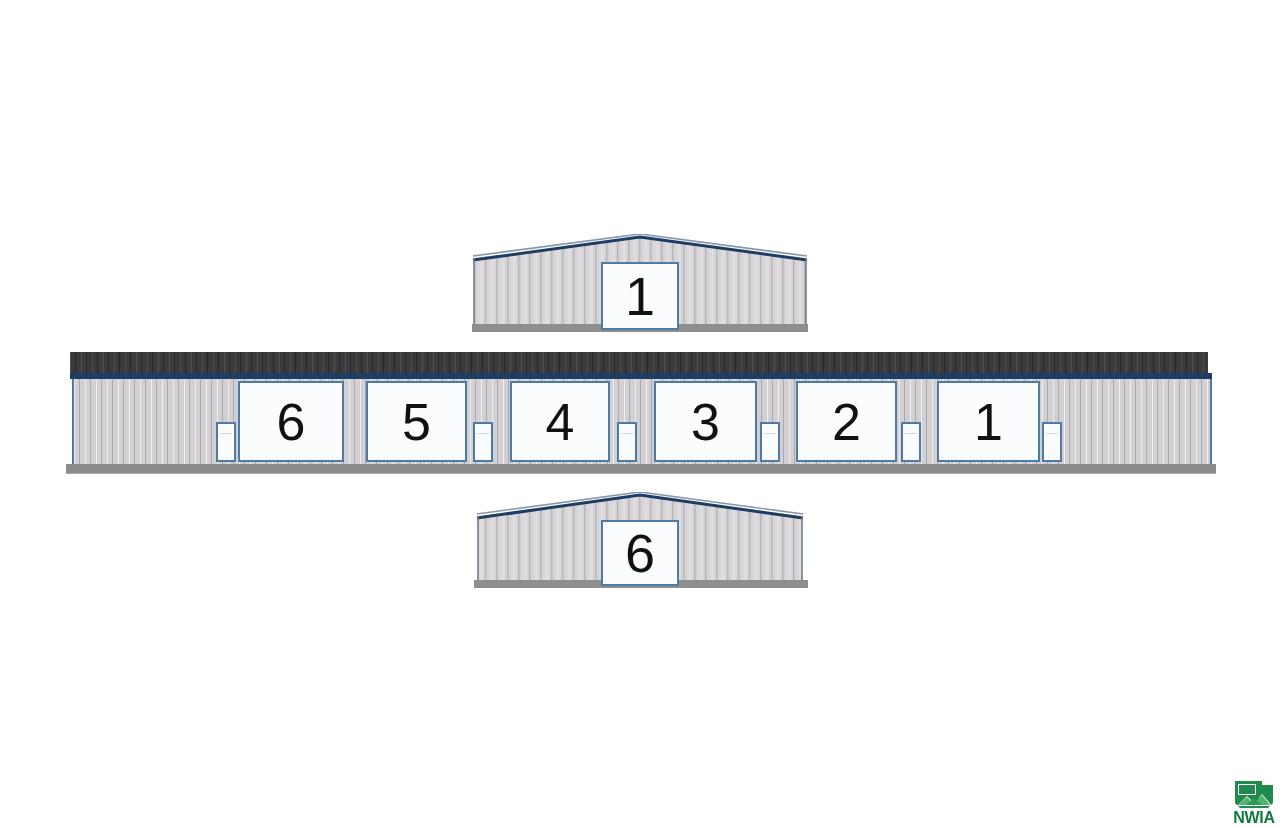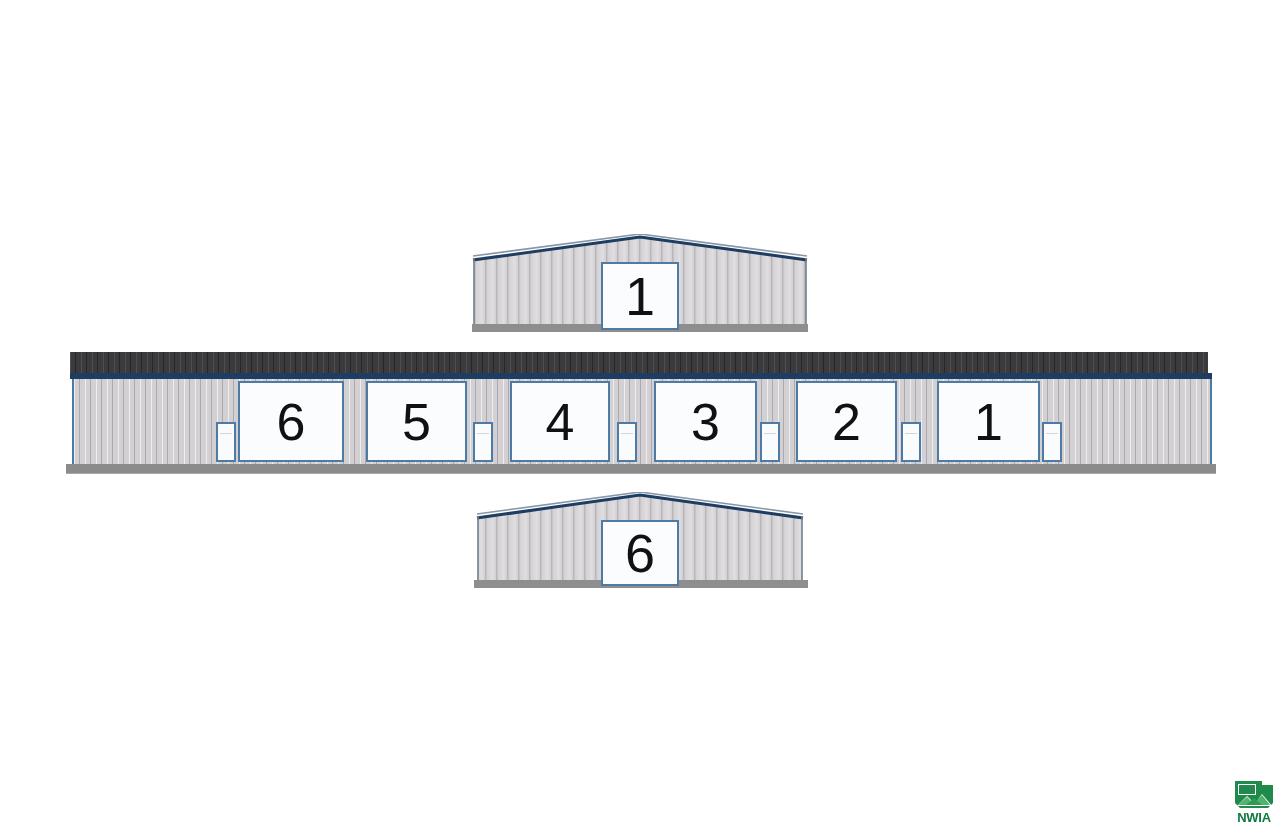--- a/index.html
+++ b/index.html
@@ -129,21 +129,21 @@
   #top-bldg  { left: 470px; top: 234px; width: 340px; height: 100px; }
   #bot-bldg  { left: 470px; top: 492px; width: 340px; height: 98px; }
 
   
   #logo { position:absolute; left:1232px; top:779px; width:44px; height:45px; }
   #logo-wordmark {
     position:absolute; left:0; bottom:0; width:44px;
     text-align:center;
     font-family:"Liberation Sans", sans-serif;
     font-weight:700;
-    font-size:13px;
+    font-size:16px;
     letter-spacing:-0.3px;
     color:#0f7a3d;
     line-height:13px;
   }
 </style>
 </head>
 <body>
 
 <div id="stage">
 

